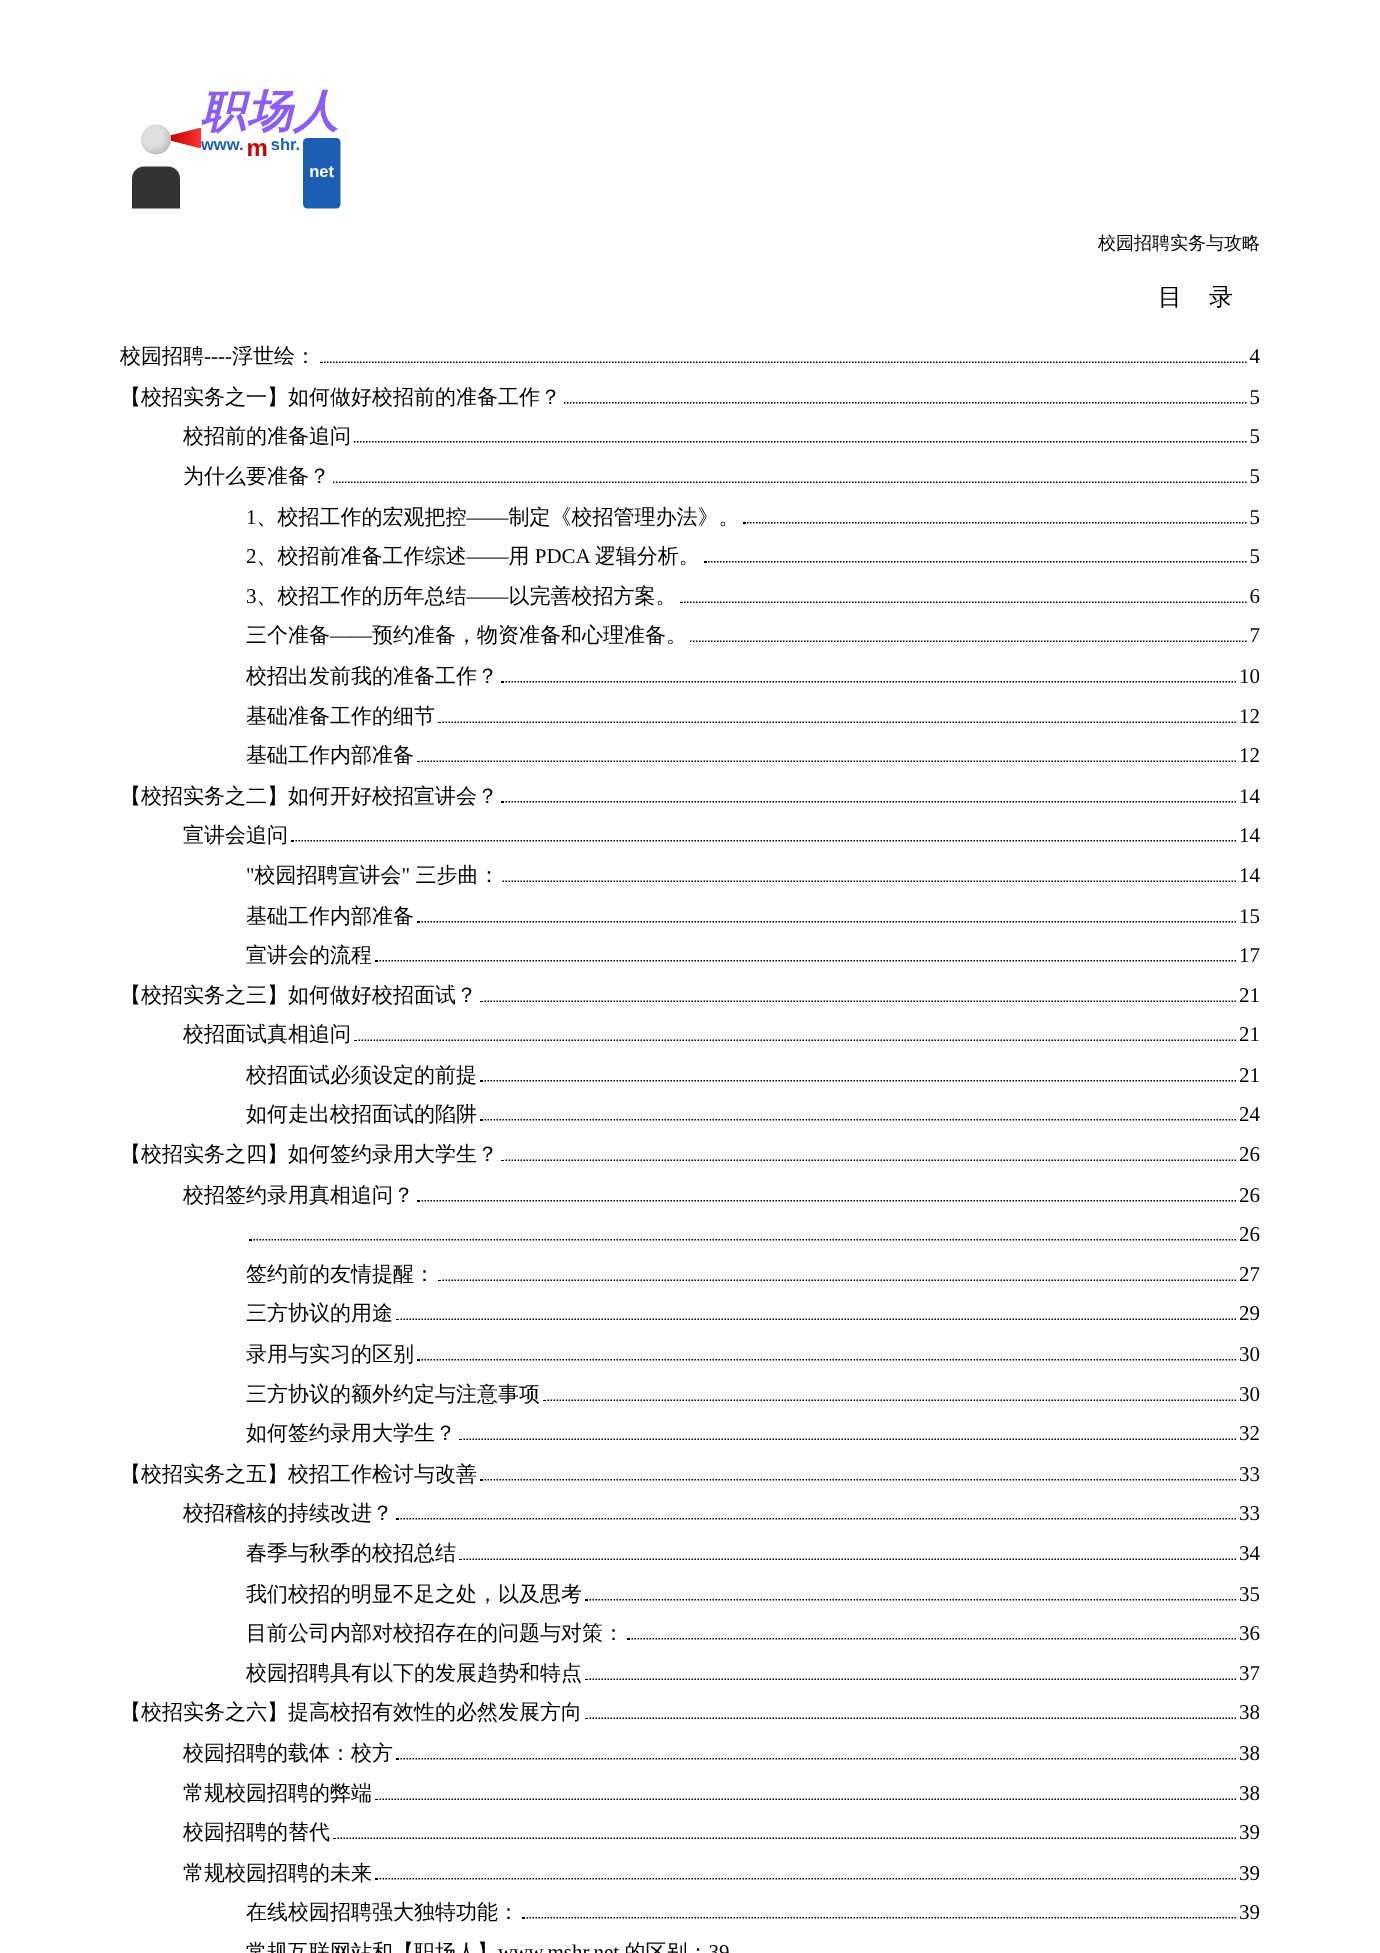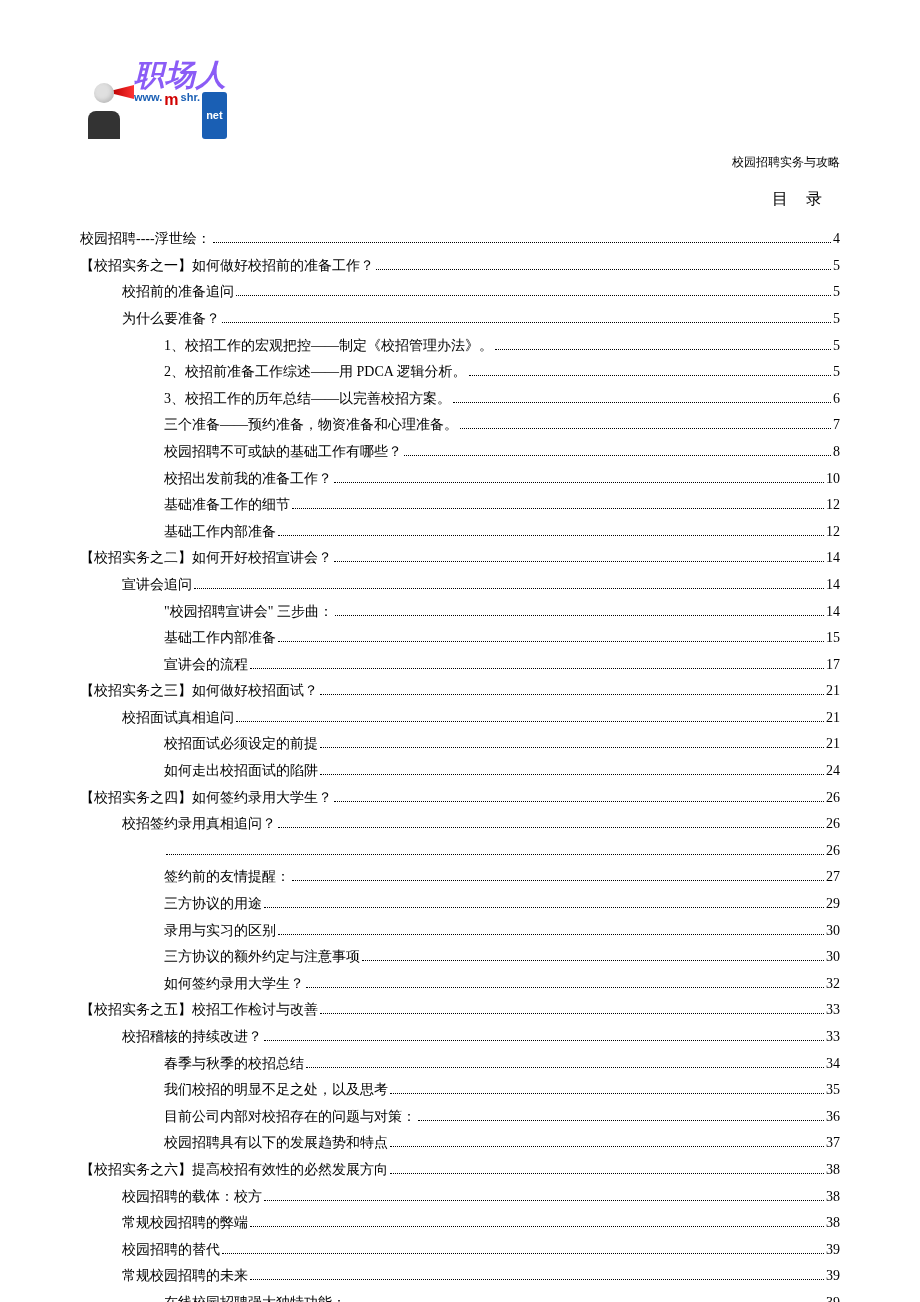--- a/index.html
+++ b/index.html
@@ -180,25 +180,20 @@
       <span class="toc-label">3、校招工作的历年总结——以完善校招方案。</span>
       <span class="toc-dots"></span>
       <span class="toc-page">6</span>
     </div>
     <div class="toc-row lvl3">
       <span class="toc-label">三个准备——预约准备，物资准备和心理准备。</span>
       <span class="toc-dots"></span>
       <span class="toc-page">7</span>
     </div>
     <div class="toc-row lvl3">
-      <span class="toc-label">校园招聘不可或缺的基础工作有哪些？</span>
-      <span class="toc-dots"></span>
-      <span class="toc-page">8</span>
-    </div>
-    <div class="toc-row lvl3">
       <span class="toc-label">校招出发前我的准备工作？</span>
       <span class="toc-dots"></span>
       <span class="toc-page">10</span>
     </div>
     <div class="toc-row lvl3">
       <span class="toc-label">基础准备工作的细节</span>
       <span class="toc-dots"></span>
       <span class="toc-page">12</span>
     </div>
     <div class="toc-row lvl3">

